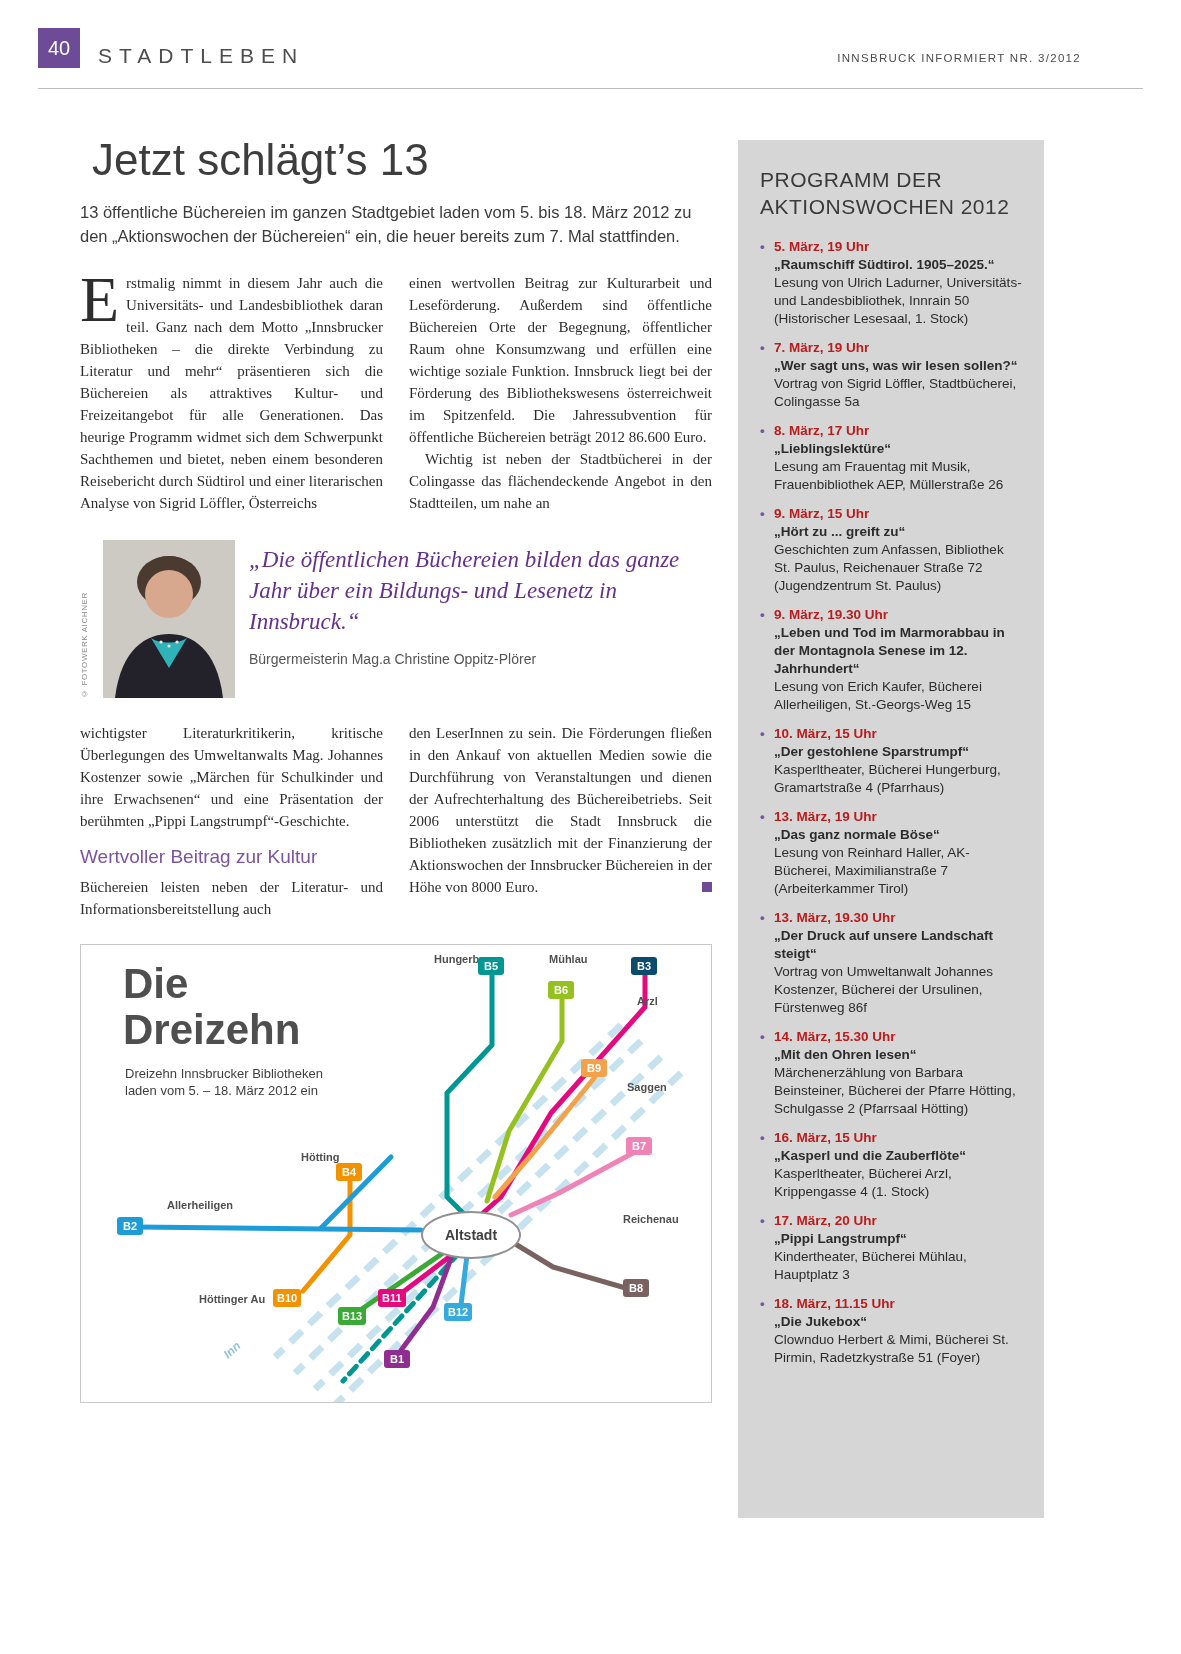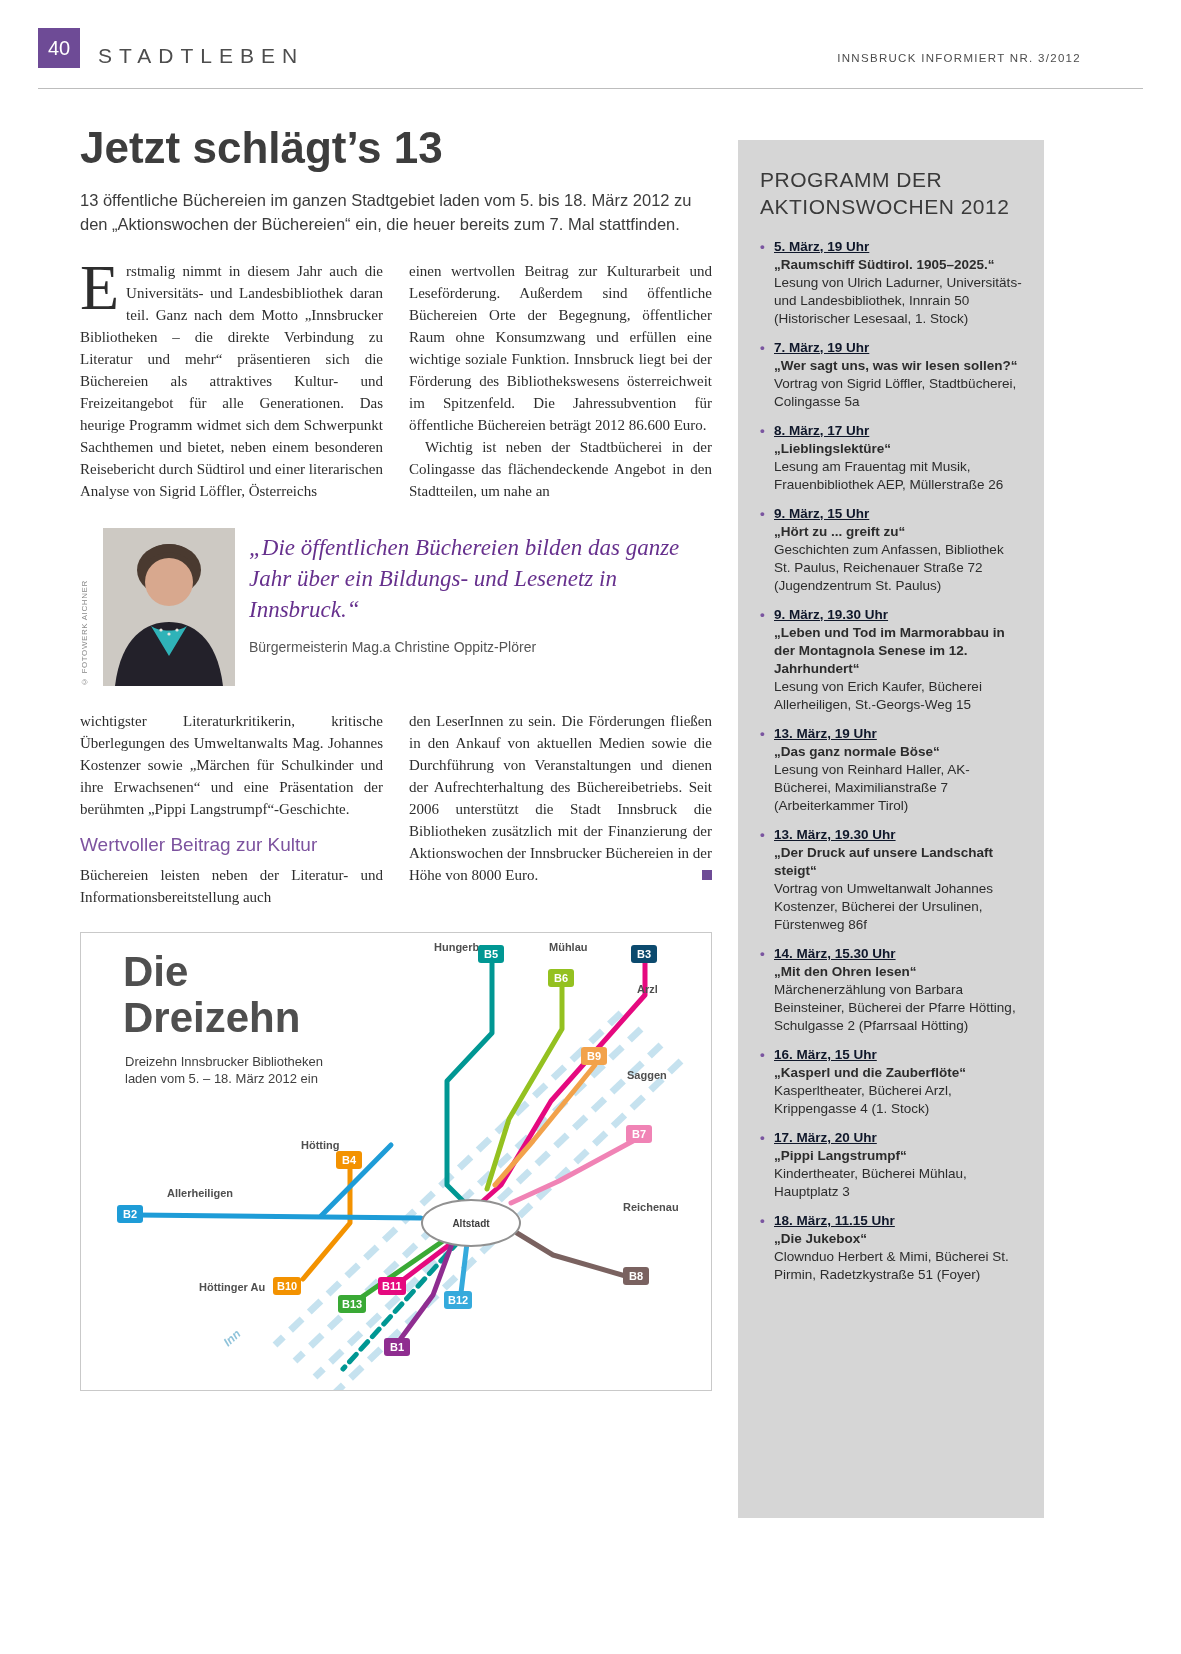--- a/index.html
+++ b/index.html
@@ -8,21 +8,21 @@
 
   
   .pagenum{position:absolute;left:38px;top:28px;width:42px;height:40px;background:#6e4b96;
            display:flex;align-items:center;justify-content:center;color:#fff;font-size:20px;}
   .section{position:absolute;left:98px;top:44px;font-size:21px;letter-spacing:7px;color:#4d4d4d;}
   .issue{position:absolute;right:100px;top:52px;font-size:11.5px;letter-spacing:1.3px;color:#4d4d4d;}
   .rule{position:absolute;left:38px;top:88px;width:1105px;height:1px;background:#bdbdbd;}
 
   
   .article{position:absolute;left:80px;top:124px;width:632px;}
-  h1.title{margin:0;font-size:44px;line-height:48px;font-weight:700;color:#3d3d3d;}
+  h1.title{margin:12px;font-size:44px;line-height:48px;font-weight:400;color:#3d3d3d;}
   .lead{margin:16px 0 0;font-size:16.5px;line-height:24px;color:#3c3c3c;max-width:632px;}
   .cols{display:flex;gap:26px;margin-top:24px;}
   .col{width:303px;}
   .body{margin:0;font-family:"Liberation Serif",serif;font-size:15px;line-height:22px;
         text-align:justify;color:#2d2d2d;hyphens:auto;}
   .body + .body{text-indent:16px;}
   .dropcap{float:left;font-family:"Liberation Serif",serif;font-size:64px;line-height:50px;
            padding:3px 7px 0 0;color:#2d2d2d;}
   .subhead{margin:14px 0 8px;font-size:19px;font-weight:400;color:#7d539f;}
   .endmark{float:right;width:10px;height:10px;background:#6e4b96;margin-top:6px;}
@@ -44,32 +44,32 @@
              font-weight:700;color:#4f4f4f;z-index:3;}
   .map-sub{position:absolute;left:44px;top:120px;width:225px;font-size:13px;line-height:17px;
            color:#3f3f3f;z-index:3;}
   .map-svg{position:absolute;left:0;top:0;z-index:1;}
   .arealabel{position:absolute;font-size:11px;font-weight:700;color:#4f4f4f;z-index:4;}
   .station{position:absolute;min-width:26px;height:18px;border-radius:3px;color:#fff;
            font-size:11px;font-weight:700;display:flex;align-items:center;justify-content:center;
            padding:0 4px;box-sizing:border-box;z-index:5;}
   .hub{position:absolute;left:340px;top:266px;width:96px;height:44px;background:#fff;
        border:2px solid #919191;border-radius:50%;display:flex;align-items:center;
-       justify-content:center;font-size:10px;font-weight:700;color:#3f3f3f;z-index:4;}
+       justify-content:center;font-size:14px;font-weight:700;color:#3f3f3f;z-index:4;}
   .river-label{position:absolute;left:142px;top:398px;transform:rotate(-42deg);
        font-size:12px;font-style:italic;font-weight:700;color:#8fc3da;z-index:2;}
 
   
   .sidebar{position:absolute;left:738px;top:140px;width:306px;box-sizing:border-box;
            background:#d6d6d6;padding:26px 22px 26px 22px;min-height:1378px;}
   .sidebar h2{margin:0 0 18px;font-size:21px;line-height:27px;font-weight:400;
               letter-spacing:.5px;color:#3a3a3a;}
   .event{position:relative;padding-left:14px;margin-bottom:11px;font-size:13.5px;line-height:18px;}
   .event::before{content:"\2022";position:absolute;left:0;top:0;color:#7a55a0;font-weight:700;}
-  .ev-date{color:#0f172a;font-weight:700;text-decoration:underline;}
+  .ev-date{color:#b91c1c;font-weight:700;}
   .ev-title{font-weight:700;color:#2c2c2c;}
   .ev-details{color:#2c2c2c;}
 </style>
 </head>
 <body>
 
 <div class="page">
 
   <div class="pagenum">
     <span>40</span>
@@ -206,20 +206,25 @@
         <div class="ev-date">9. März, 15 Uhr</div>
         <div class="ev-title">„Hört zu ... greift zu“</div>
         <div class="ev-details">Geschichten zum Anfassen, Bibliothek St. Paulus, Reichenauer Straße 72 (Jugendzentrum St. Paulus)</div>
       </div>
       <div class="event">
         <div class="ev-date">9. März, 19.30 Uhr</div>
         <div class="ev-title">„Leben und Tod im Marmorabbau in der Montagnola Senese im 12. Jahrhundert“</div>
         <div class="ev-details">Lesung von Erich Kaufer, Bücherei Allerheiligen, St.-Georgs-Weg 15</div>
       </div>
       <div class="event">
+        <div class="ev-date">10. März, 15 Uhr</div>
+        <div class="ev-title">„Der gestohlene Sparstrumpf“</div>
+        <div class="ev-details">Kasperltheater, Bücherei Hungerburg, Gramartstraße 4 (Pfarrhaus)</div>
+      </div>
+      <div class="event">
         <div class="ev-date">13. März, 19 Uhr</div>
         <div class="ev-title">„Das ganz normale Böse“</div>
         <div class="ev-details">Lesung von Reinhard Haller, AK-Bücherei, Maximilianstraße 7 (Arbeiterkammer Tirol)</div>
       </div>
       <div class="event">
         <div class="ev-date">13. März, 19.30 Uhr</div>
         <div class="ev-title">„Der Druck auf unsere Landschaft steigt“</div>
         <div class="ev-details">Vortrag von Umweltanwalt Johannes Kostenzer, Bücherei der Ursulinen, Fürstenweg 86f</div>
       </div>
       <div class="event">

